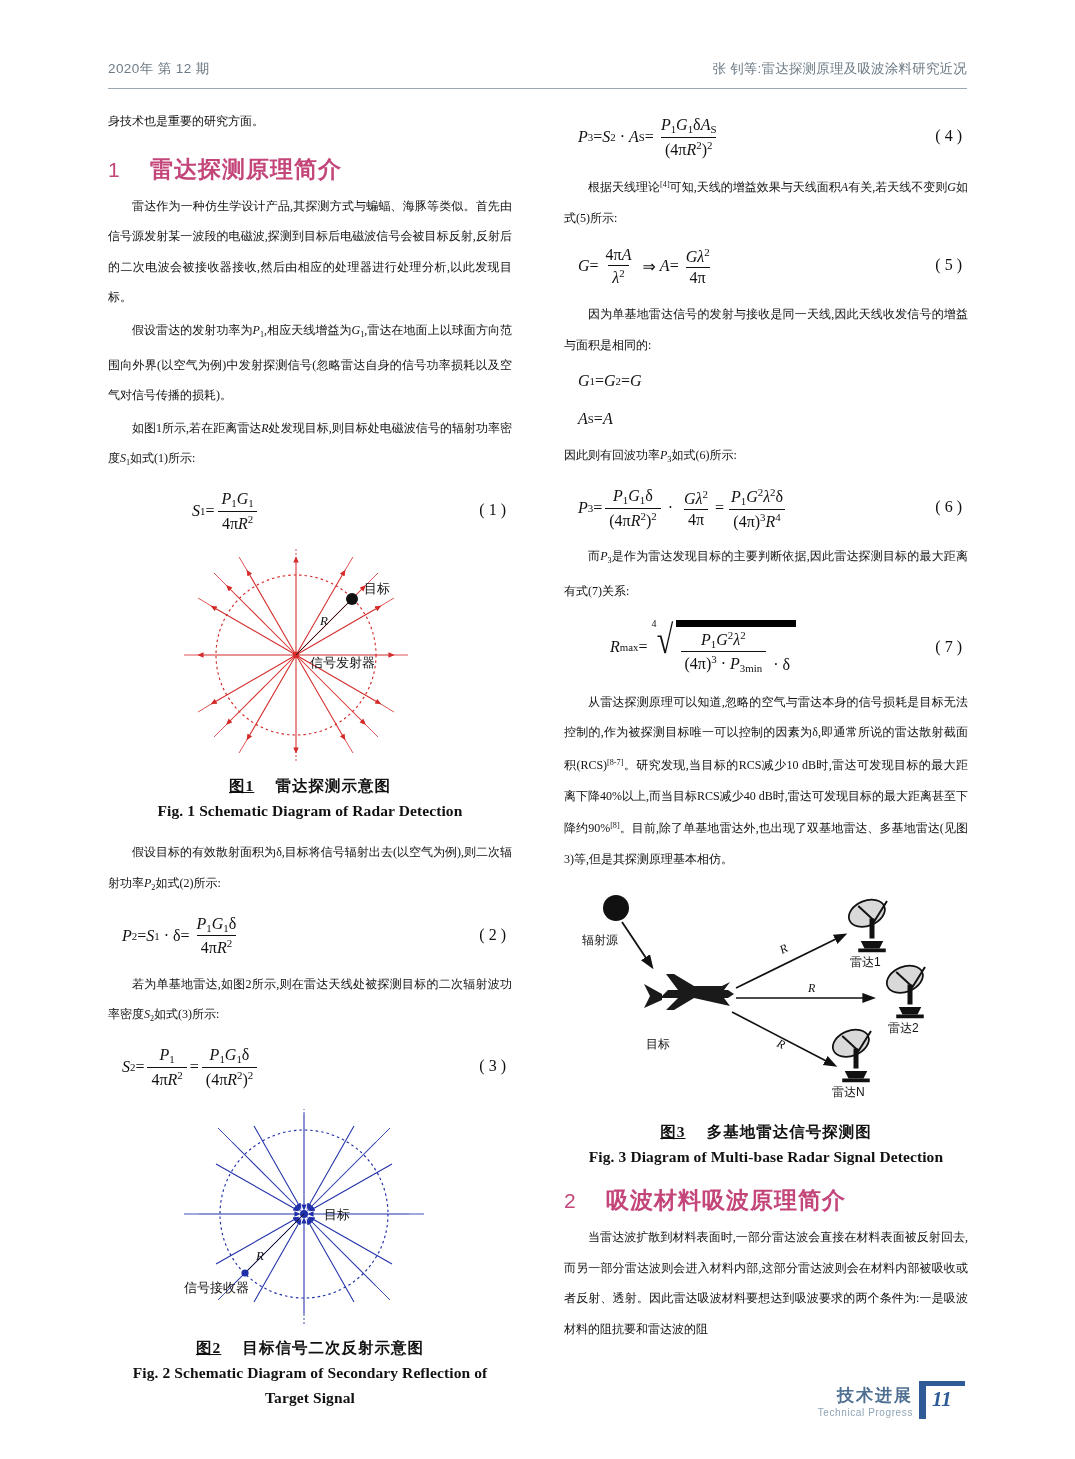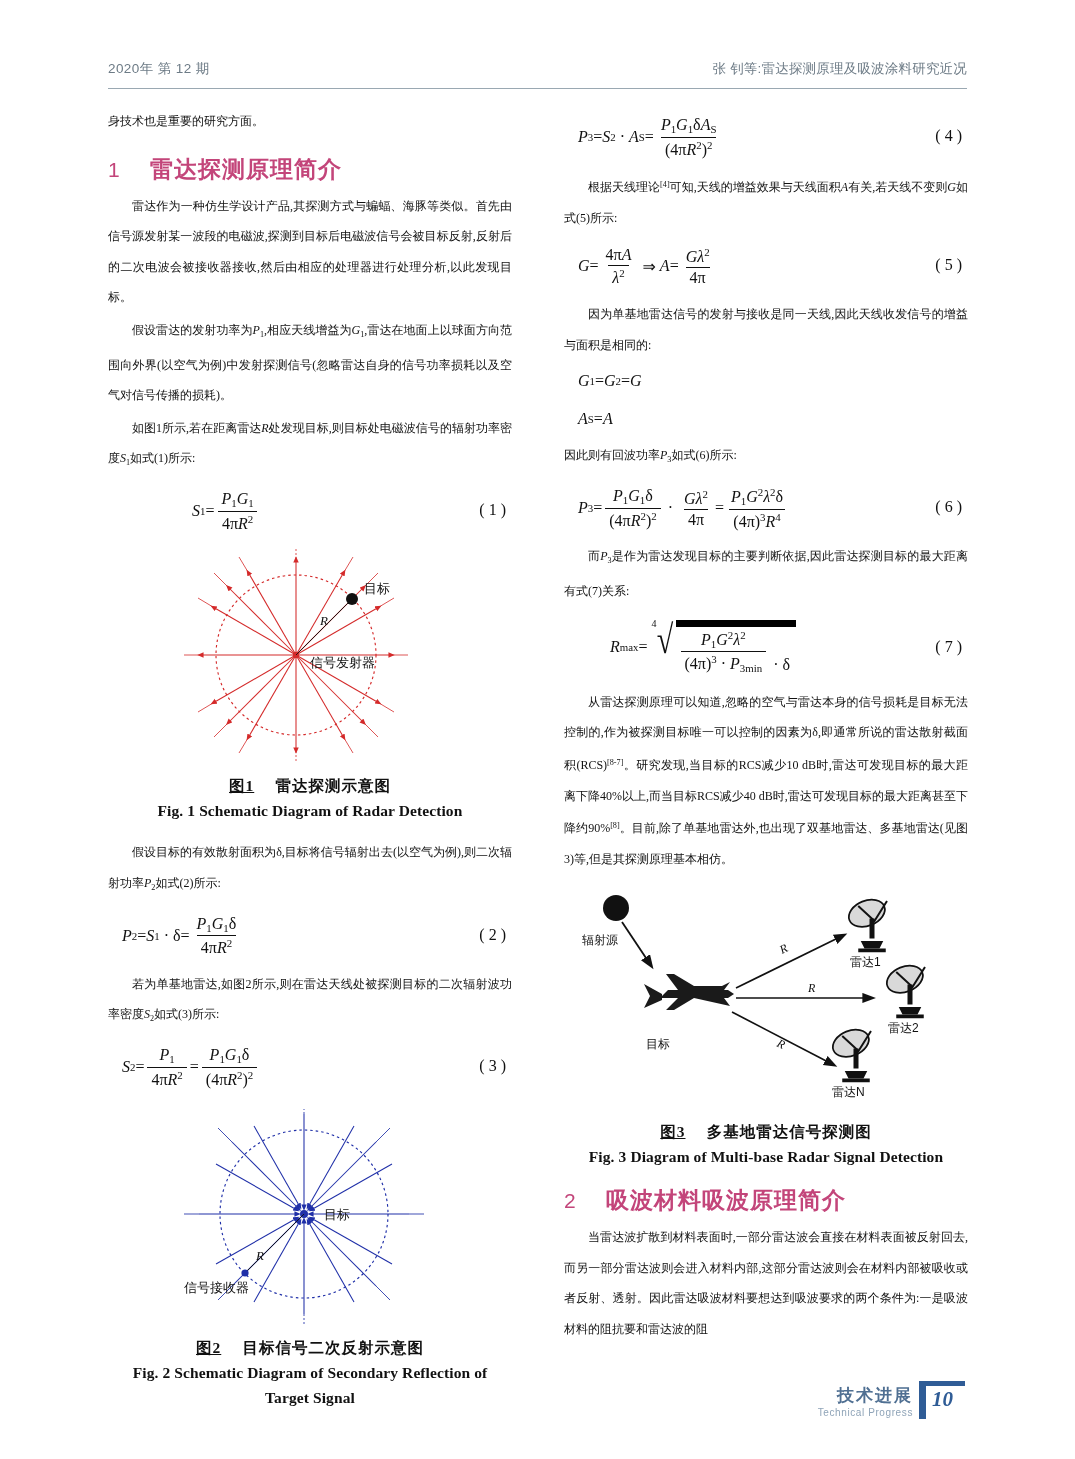--- a/index.html
+++ b/index.html
@@ -519,17 +519,17 @@
   </div>
 
   <div class="footer">
     <div class="ftext">
       <div class="f-cn">技术进展</div>
       <div class="f-en">Technical Progress</div>
     </div>
     <div class="pagebox">
       <div class="bar"></div>
       <div class="top"></div>
-      <div class="pn">10</div>
+      <div class="pn">11</div>
     </div>
   </div>
 
 </div>
 
 </body></html>

